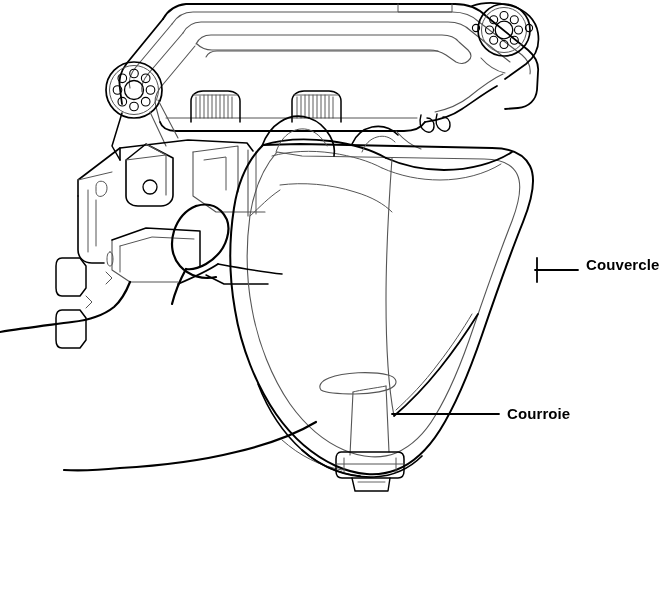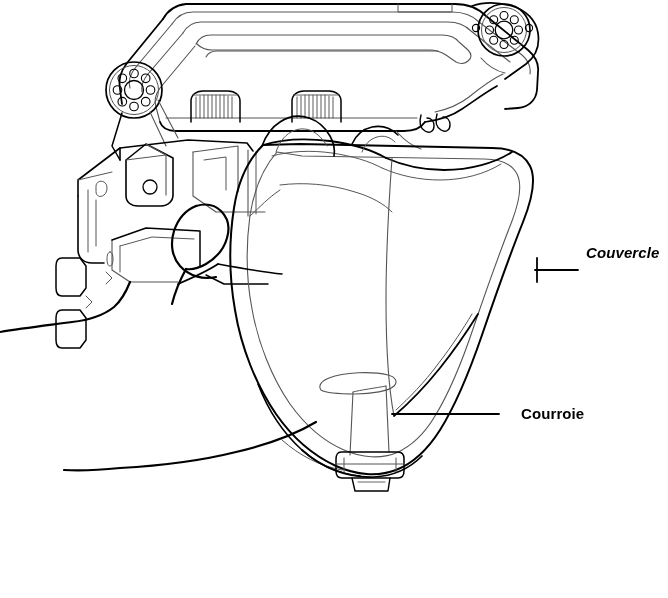--- a/index.html
+++ b/index.html
@@ -30,25 +30,24 @@
     position: absolute;
     font-family: "Liberation Sans", sans-serif;
     font-weight: bold;
     font-size: 15px;
     color: #000000;
     white-space: nowrap;
     letter-spacing: 0.1px;
   }
   #label-couvercle {
     left: 586px;
-    top: 244px;
-    font-style: italic;
+    top: 256px;
   }
   #label-courroie {
-    left: 521px;
+    left: 507px;
     top: 405px;
   }
 </style>
 </head>
 <body>
 
 <div id="figure-root">
 
   <svg id="figure-svg" viewBox="0 0 668 598" xmlns="http://www.w3.org/2000/svg">
 

